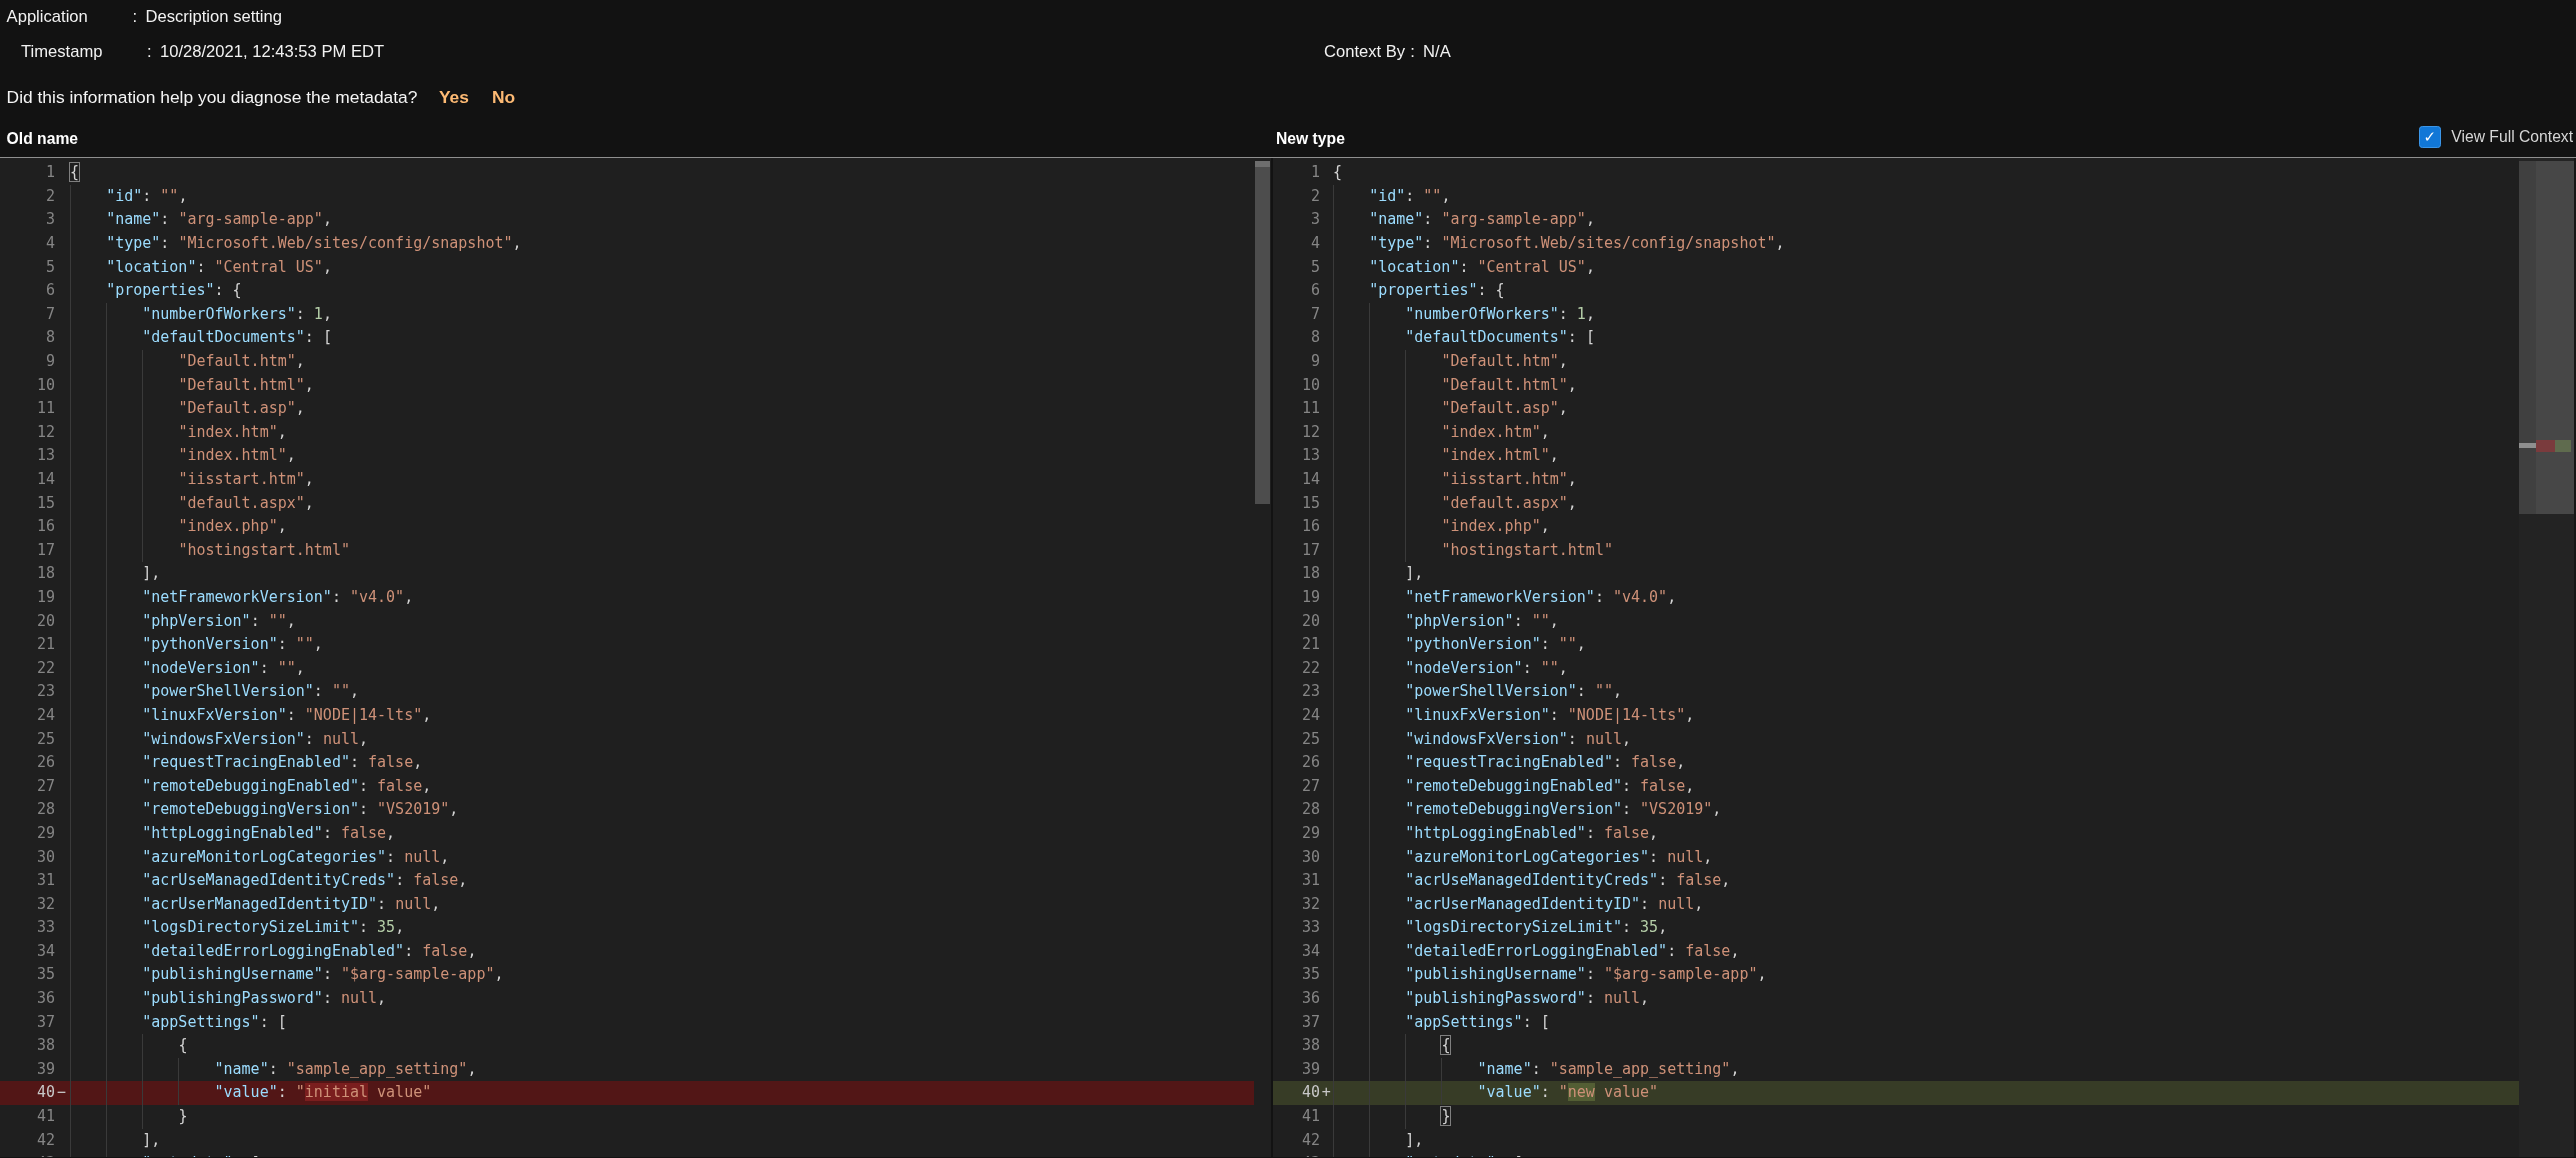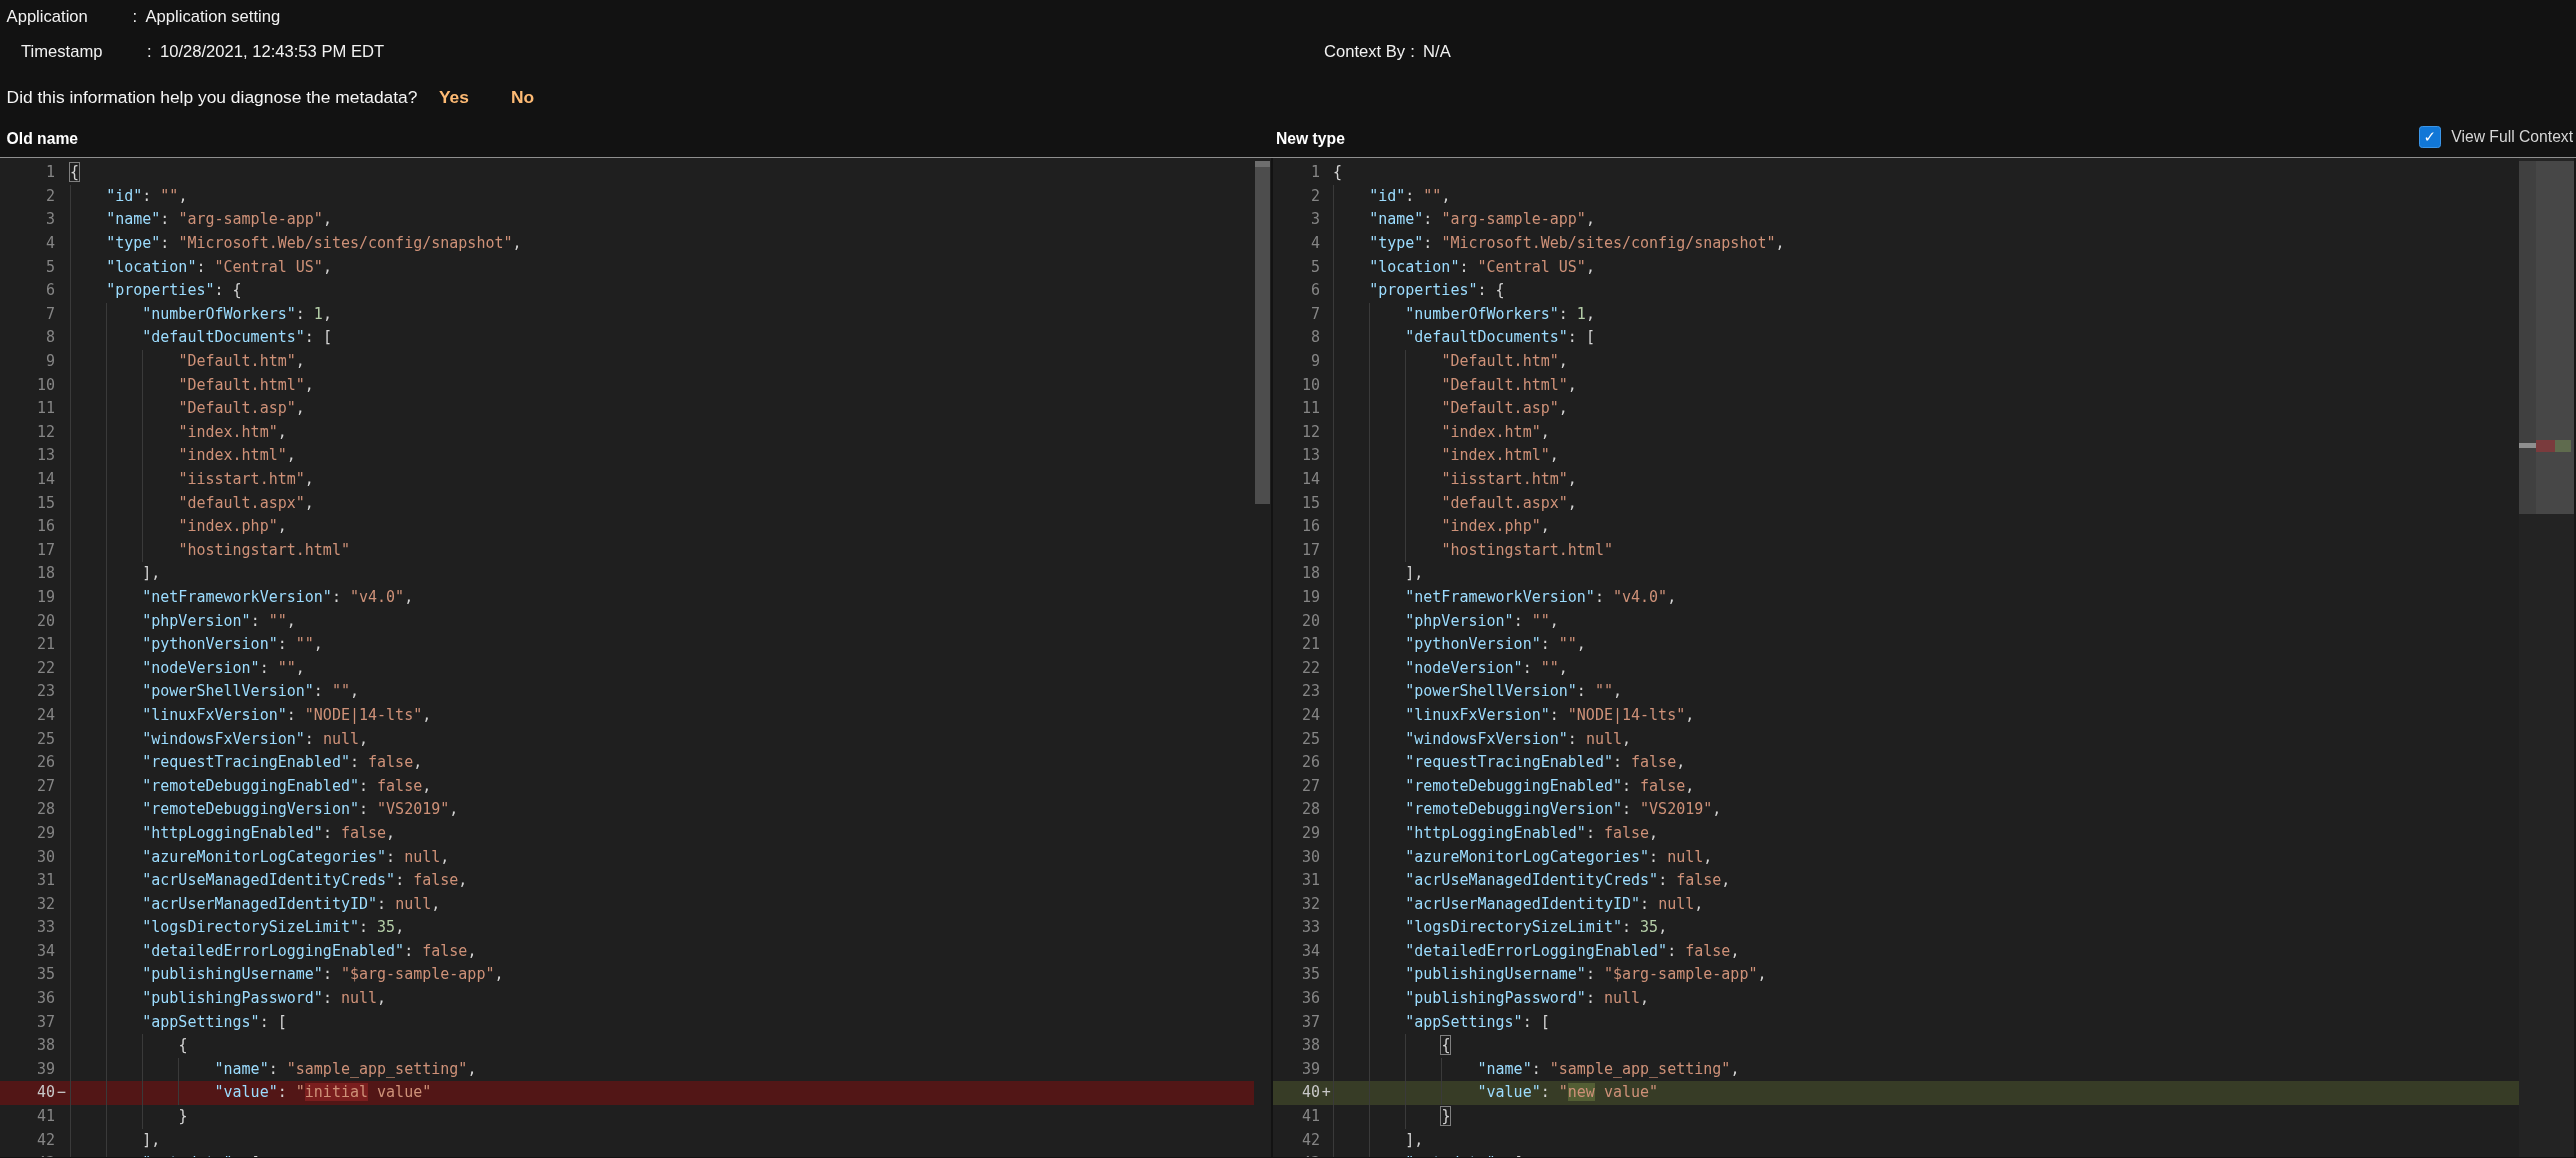--- a/index.html
+++ b/index.html
@@ -11,21 +11,21 @@
   .meta-field { position:absolute; font-size:16.6px; color:#f2f2f2; white-space:nowrap; }
   .meta-field .lbl { display:inline-block; }
   .meta-field.aligned .lbl { min-width:121px; }
   .meta-field .col { display:inline-block; margin:0 3.3px 0 5px; }
   .meta-field .val { display:inline-block; margin-left:5px; }
 
   
   .feedback { position:absolute; top:87px; left:6.6px; font-size:17.4px; color:#f5f5f5; white-space:nowrap; }
   .feedback .link { color:#fdba74; font-weight:bold; cursor:pointer; text-decoration:none; }
   .feedback .link.yes { margin-left:21.5px; }
-  .feedback .link.no  { margin-left:42px; }
+  .feedback .link.no  { margin-left:23px; }
 
   
   .pane-title { position:absolute; top:130px; font-size:15.7px; font-weight:bold; color:#ffffff; white-space:nowrap; }
   .vfc { position:absolute; top:126px; left:2419px; display:flex; align-items:center; cursor:pointer; }
   .vfc .box { width:21.5px; height:21.5px; border-radius:3.3px; background:#1177d7; border:0.8px solid #3c96e8;
               display:flex; align-items:center; justify-content:center; }
   .vfc .tick { color:#ffffff; font-size:15px; line-height:1; }
   .vfc .vfc-label { margin-left:10.8px; font-size:15.7px; color:#d6d6d6; }
 
   
@@ -69,21 +69,21 @@
   .sb-new .mk-gray  { position:absolute; left:0;  top:285px; width:16.6px; height:5px;  background:#8f8f8f; }
   .sb-new .mk-red   { position:absolute; left:16.6px; top:282px; width:20px; height:12.4px; background:#7a3b3d; }
   .sb-new .mk-green { position:absolute; left:36px; top:282px; width:15.7px; height:12.4px; background:#5f6b4e; }
   .sb-new .edge { position:absolute; right:0; top:0; width:1.7px; height:100%; background:#161616; }
 </style>
 </head>
 <body>
 
 <div>
   <span class="meta-field aligned" style="top:7.4px; left:6.6px">
-    <span class="lbl">Application</span><span class="col">:</span><span class="val">Application setting</span>
+    <span class="lbl">Application</span><span class="col">:</span><span class="val">Description setting</span>
   </span>
   <span class="meta-field aligned" style="top:42px; left:21px">
     <span class="lbl">Timestamp</span><span class="col">:</span><span class="val">10/28/2021, 12:43:53 PM EDT</span>
   </span>
   <span class="meta-field" style="top:42px; left:1324px">
     <span class="lbl">Context By</span><span class="col">:</span><span class="val">N/A</span>
   </span>
 </div>
 
 <div class="feedback">

